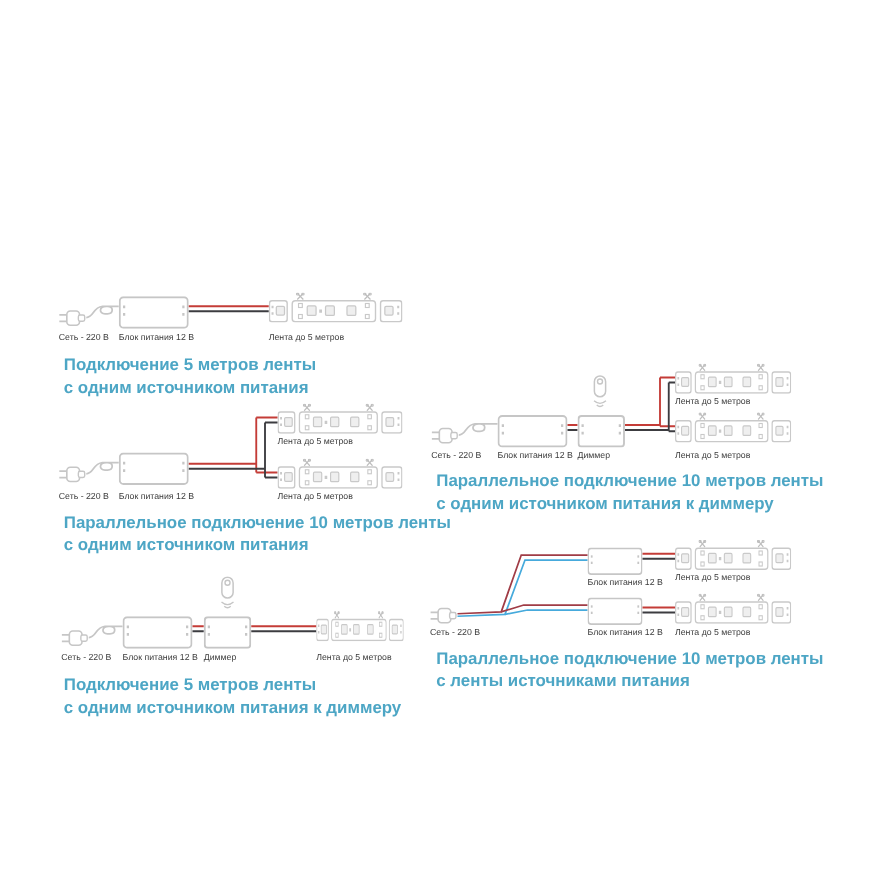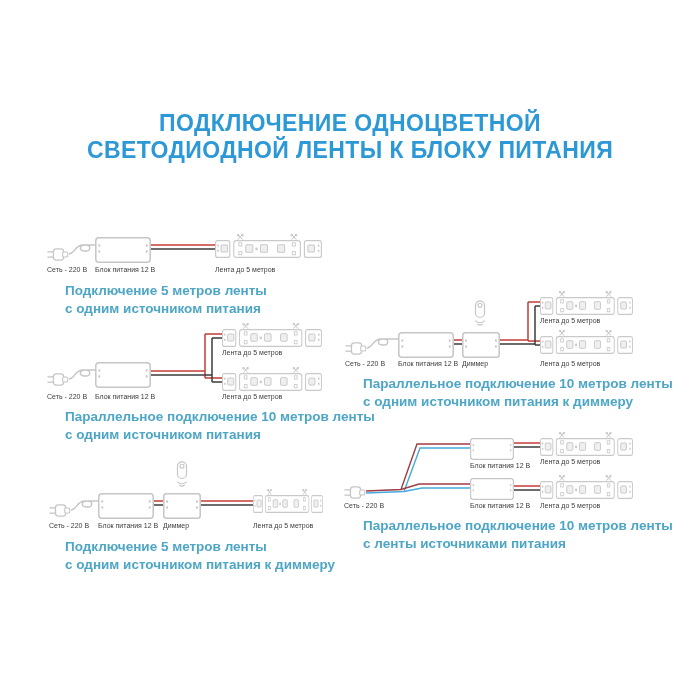--- a/index.html
+++ b/index.html
@@ -1,21 +1,21 @@
 <!DOCTYPE html>
 <html><head>
 <meta charset="utf-8">
 <style>
   html,body{margin:0;padding:0;background:#fff;}
   #canvas{position:relative;width:700px;height:700px;background:#ffffff;overflow:hidden;
           font-family:"Liberation Sans",sans-serif;}
   .title{position:absolute;left:0;top:110px;width:700px;text-align:center;
          color:#2c99d6;font-weight:bold;font-size:23px;line-height:27px;letter-spacing:.4px;}
   .diagram{position:absolute;}
-  .caption{color:#4da6c5;font-weight:bold;font-size:13.5px;line-height:18px;margin-left:20px;}
+  .caption{color:#4da6c5;font-weight:bold;font-size:13.5px;line-height:18px;margin-left:6px;}
   svg text{font-family:"Liberation Sans",sans-serif;font-size:7px;fill:#3c3c3c;}
   .d1{left:45px;top:234px;}
   .d2{left:45px;top:322px;}
   .d3{left:45px;top:458px;}
   .d4{left:343px;top:290px;}
   .d5{left:343px;top:432px;}
   .d1 .caption{margin-top:2px;}
   .d2 .caption{margin-top:2px;}
   .d3 .caption{margin-top:4px;}
   .d4 .caption{margin-top:3px;}
@@ -89,24 +89,20 @@
           <line x1="80.6" y1="0.6" x2="75.8" y2="5.6"></line>
         <circle cx="76.1" cy="1.1" r="0.9"></circle>
           <circle cx="80.3" cy="1.1" r="0.9"></circle>
       </g>
     </symbol>
   </defs>
 </svg>
 
 <div id="canvas">
 
-  <div class="title">
-    <div>ПОДКЛЮЧЕНИЕ ОДНОЦВЕТНОЙ</div>
-    <div>СВЕТОДИОДНОЙ ЛЕНТЫ К БЛОКУ ПИТАНИЯ</div>
-  </div>
 
   <div class="diagram d1">
     <svg width="280" height="42" viewBox="0 0 280 42">
       <use href="#sym-plug" x="2" y="12" width="24" height="17"></use>
       <path d="M24,20 C30,20 29,12 37,11 H41 C46,11 46,17 41,17 H39 C34,17 34,11 40,11 H50" fill="none" stroke="#c6c6c6" stroke-width="1.4"></path>
       <use href="#sym-psu" x="50" y="3" width="56" height="26"></use>
       <path d="M106,11 H170" stroke="#c43c37" stroke-width="1.5"></path>
       <path d="M106,15 H170" stroke="#3c3c40" stroke-width="1.5"></path>
       <use href="#sym-strip" x="170" y="0" width="107" height="24"></use>
       <text x="2" y="38">Сеть - 220 В</text>

